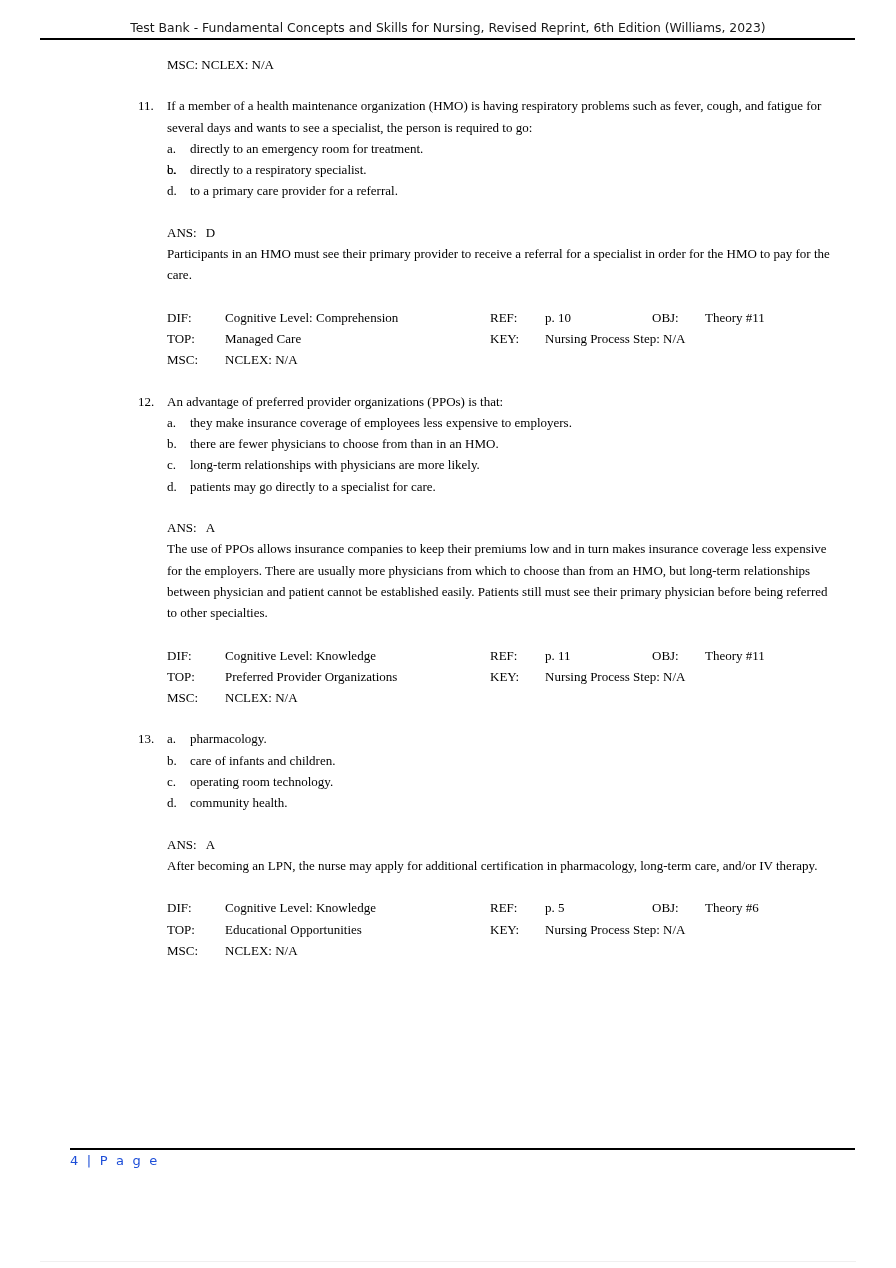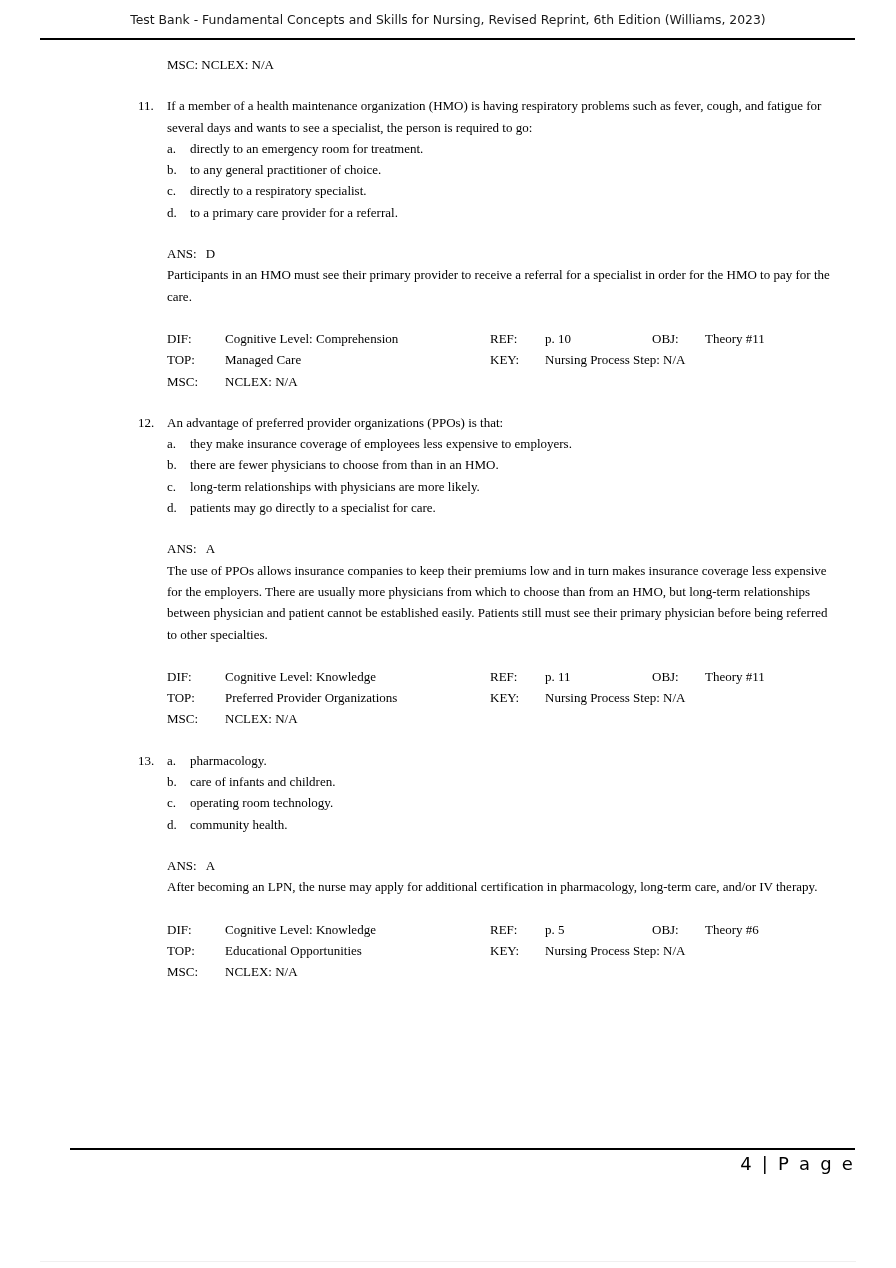--- a/index.html
+++ b/index.html
@@ -14,21 +14,21 @@
     background: #ffffff;
     font-family: "Liberation Serif", "DejaVu Serif", serif;
     color: #000000;
     overflow: hidden;
     box-sizing: border-box;
   }
 
   
   .header {
     position: absolute;
-    top: 12px;
+    top: 20px;
     left: 40px;
     width: 816px;
   }
   .header-title {
     font-family: "DejaVu Sans", "Liberation Sans", sans-serif;
     font-size: 12.4px;
     text-align: center;
     color: #1a1a1a;
     white-space: nowrap;
     line-height: 16px;
@@ -173,25 +173,24 @@
     left: 70px;
     width: 785px;
     height: 1.6px;
     background: #000000;
   }
   .footer-text {
     position: absolute;
     top: 1153px;
     left: 70px;
     width: 785px;
-    text-align: right;
     font-family: "DejaVu Sans", "Liberation Sans", sans-serif;
-    font-size: 18px;
+    font-size: 13px;
     letter-spacing: 2.2px;
-    color: #000000;
+    color: #1d4ed8;
   }
   .page-edge {
     position: absolute;
     top: 1261px;
     left: 40px;
     width: 816px;
     height: 1px;
     background: #f0f0f0;
   }
 </style>
@@ -215,21 +214,20 @@
         <span class="q-num">11.</span>
         <span>If a member of a health maintenance organization (HMO) is having respiratory problems such as fever, cough, and fatigue for several days and wants to see a specialist, the person is required to go:</span>
       </div>
       <div class="options">
         <div class="opt">
           <span class="opt-letter">a.</span>
           <span>directly to an emergency room for treatment.</span>
         </div>
         <div class="opt">
           <span class="opt-letter">b.</span>
-          <span>to any general practitioner of choice.</span>
         </div>
         <div class="opt">
           <span class="opt-letter">c.</span>
           <span>directly to a respiratory specialist.</span>
         </div>
         <div class="opt">
           <span class="opt-letter">d.</span>
           <span>to a primary care provider for a referral.</span>
         </div>
       </div>

